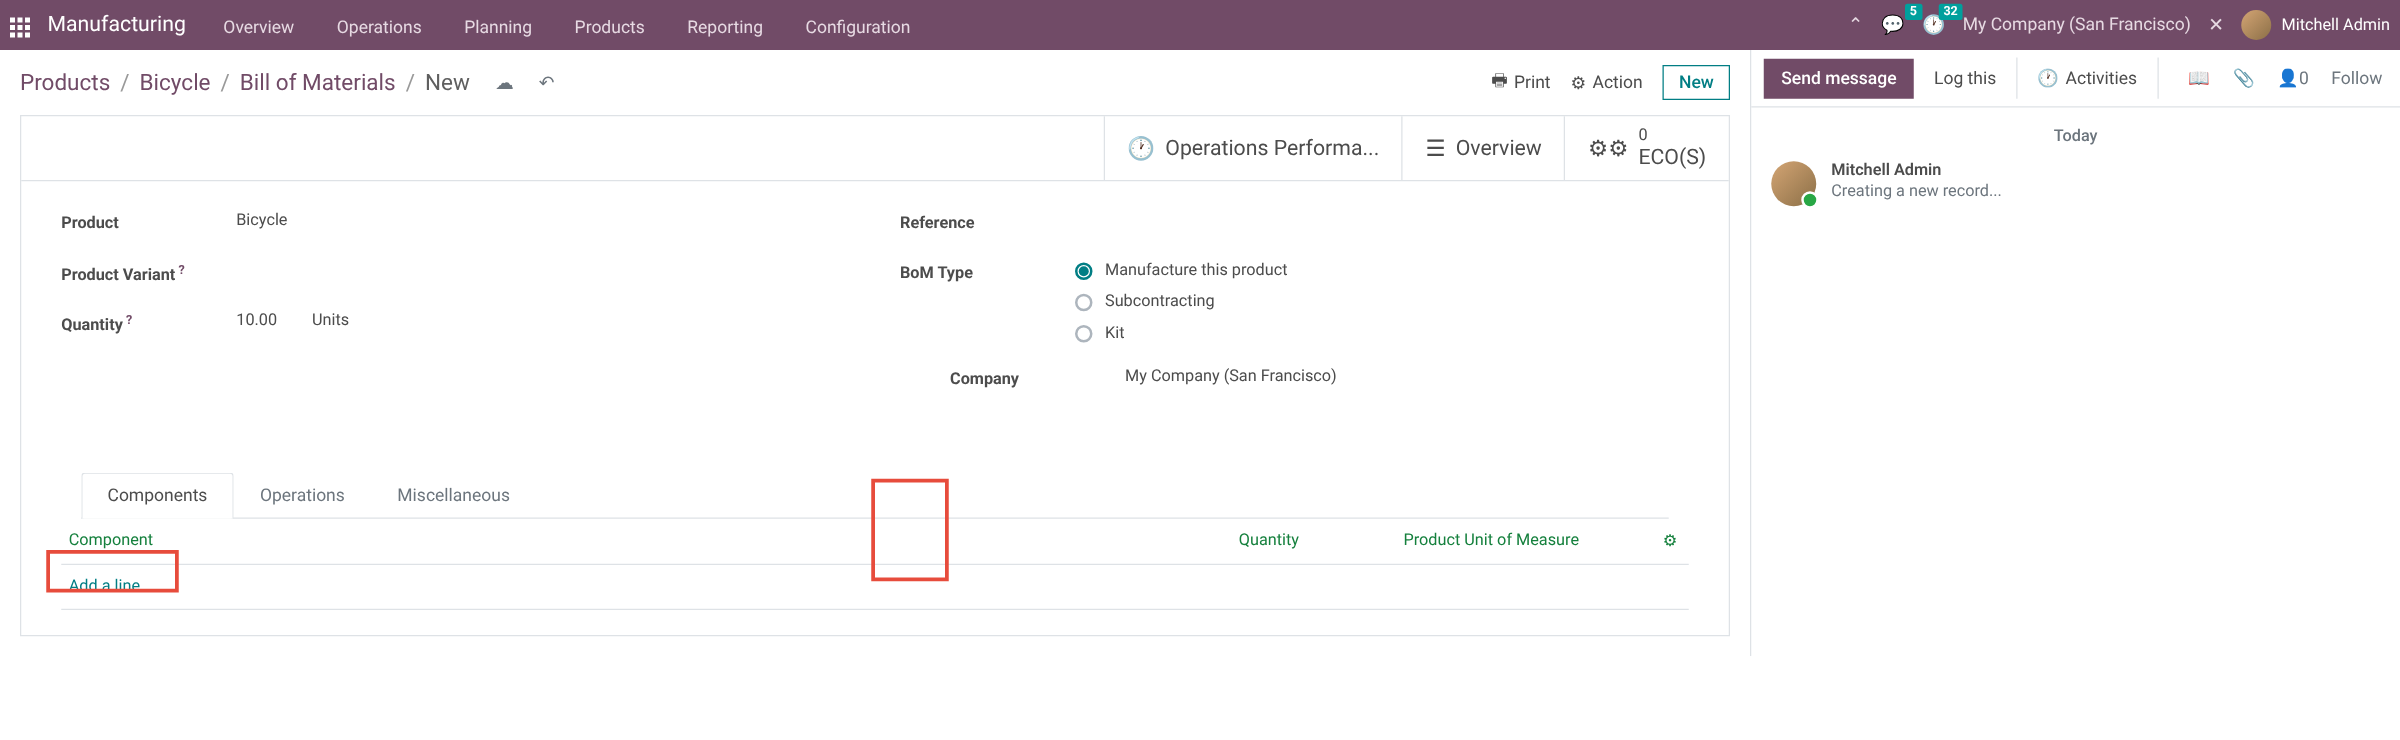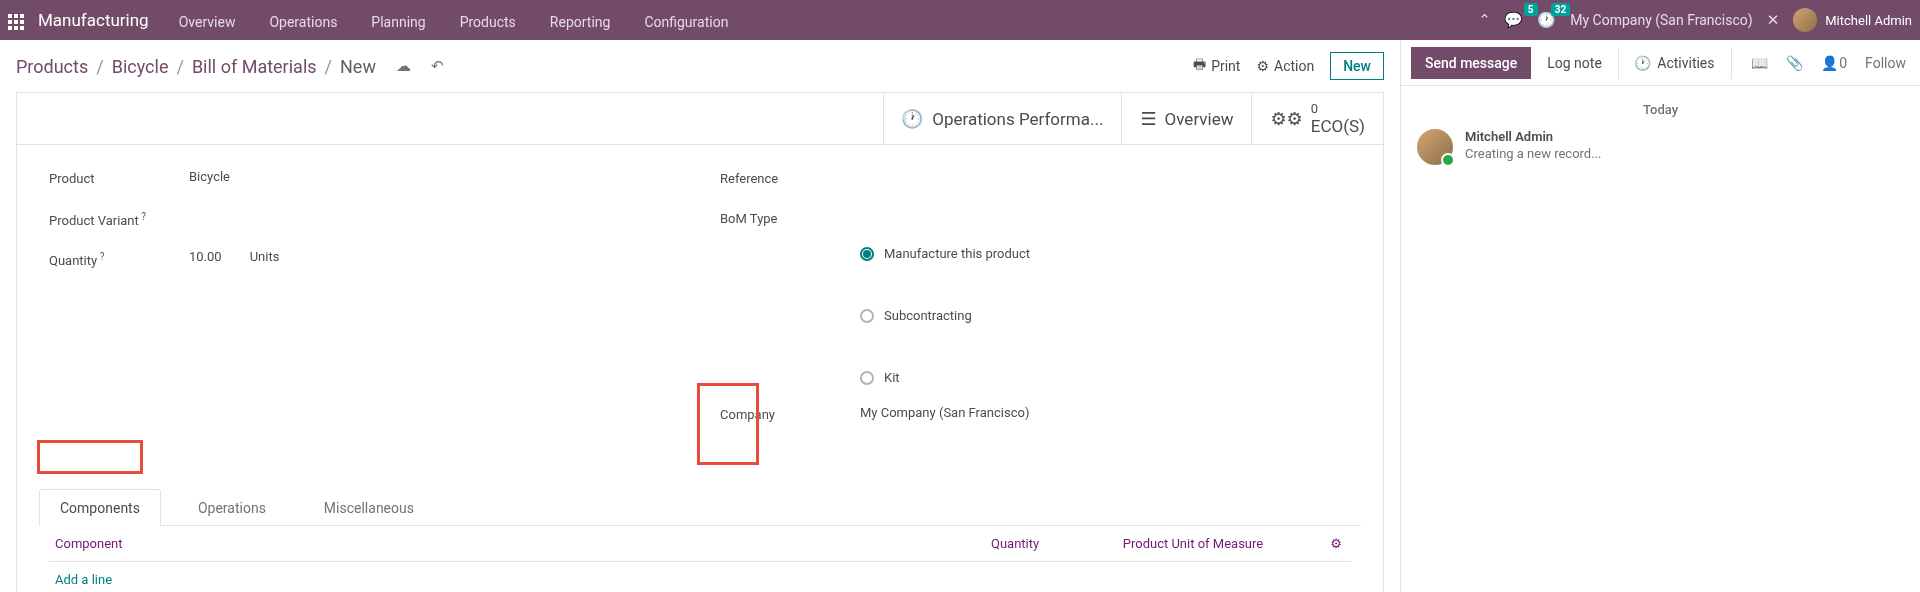--- a/index.html
+++ b/index.html
@@ -40,38 +40,38 @@
     .stat-buttons { display: flex; justify-content: flex-end; border-bottom: 1px solid #dee2e6; }
     .stat-btn { border-left: 1px solid #dee2e6; padding: 8px 18px; display: flex; align-items: center; gap: 8px; cursor: pointer; min-width: 120px; }
     .stat-btn .stat-icon { font-size: 18px; color: #4c4c4c; }
     .stat-btn .stat-text { font-size: 17px; color: #4c4c4c; line-height: 1.2; }
     .stat-btn .stat-num { font-size: 13px; color: #4c4c4c; }
     
     .form-body { padding: 24px 32px; }
     .form-cols { display: flex; gap: 40px; }
     .form-col { flex: 1; }
     .form-row { display: flex; align-items: flex-start; margin-bottom: 16px; min-height: 24px; }
-    .form-label { width: 140px; font-weight: 400; color: #4c4c4c; font-size: 13px; padding-top: 2px; }
+    .form-label { width: 140px; font-weight: 700; color: #4c4c4c; font-size: 13px; padding-top: 2px; }
     .form-value { flex: 1; color: #4c4c4c; font-size: 13px; }
     .help-q { color: #714b67; font-size: 10px; vertical-align: super; cursor: help; }
     .qty-row { display: flex; gap: 28px; align-items: flex-end; }
     
     .radio-group { display: flex; flex-direction: column; gap: 10px; }
-    .radio-item { display: flex; align-items: center; gap: 10px; cursor: pointer; margin-top: 37px; }
+    .radio-item { display: flex; align-items: center; gap: 10px; cursor: pointer; }
     .radio-circle { width: 14px; height: 14px; border: 2px solid #adb5bd; border-radius: 50%; display: flex; align-items: center; justify-content: center; }
     .radio-circle.checked { border-color: #017e84; }
     .radio-circle.checked::after { content: ''; width: 8px; height: 8px; background: #017e84; border-radius: 50%; }
     
     
-    .tabs { display: flex; border-bottom: 1px solid #dee2e6; margin: 20px 22px 0; gap: 16px; }
+    .tabs { display: flex; border-bottom: 1px solid #dee2e6; margin: 20px 48px 0; }
     .tab { padding: 10px 20px; cursor: pointer; color: #6c757d; font-size: 14px; border: 1px solid transparent; border-bottom: none; margin-bottom: -1px; }
     .tab.active { border-color: #dee2e6; background: #fff; color: #4c4c4c; border-radius: 3px 3px 0 0; }
     
     .table-area { padding: 0 32px 20px; }
-    .table-head { display: flex; padding: 10px 0; border-bottom: 1px solid #dee2e6; font-size: 13px; color: #701a75; }
+    .table-head { display: flex; padding: 10px 0; border-bottom: 1px solid #dee2e6; font-size: 13px; color: #15803d; }
     .th-component { flex: 1; padding-left: 6px; }
     .th-quantity { width: 70px; text-align: left; }
     .th-uom { width: 260px; padding-left: 4px; text-align: center; }
     .th-more { width: 30px; text-align: center; cursor: pointer; }
     .table-body { border-bottom: 1px solid #dee2e6; }
     .add-line { padding: 10px 6px; color: #017e84; cursor: pointer; font-size: 13px; }
     
     .red-box1 { position: absolute; border: 3px solid #e74c3c; width: 62px; height: 82px; left: 697px; top: 383px; pointer-events: none; }
     .red-box2 { position: absolute; border: 3px solid #e74c3c; width: 106px; height: 34px; left: 37px; top: 440px; pointer-events: none; }
     
@@ -204,21 +204,21 @@
                 <div class="radio-item">
                   <span class="radio-circle"></span>
                   <span>Subcontracting</span>
                 </div>
                 <div class="radio-item">
                   <span class="radio-circle"></span>
                   <span>Kit</span>
                 </div>
               </div>
             </div>
-            <div class="form-row" style="margin-top:20px;">
+            <div class="form-row" style="margin-top:20px;margin-left:40px;">
               <div class="form-label">Company</div>
               <div class="form-value">My Company (San Francisco)</div>
             </div>
           </div>
         </div>
       </div>
 
       <div class="tabs">
         <div class="tab active">Components</div>
         <div class="tab">Operations</div>
@@ -235,21 +235,21 @@
         <div class="table-body">
           <div class="add-line">Add a line</div>
         </div>
       </div>
     </div>
   </div>
 
   <div class="sidebar">
     <div class="chatter-top">
       <button class="send-msg">Send message</button>
-      <span class="log-note">Log note</span>
+      <span class="log-note">Log this</span>
       <span class="activities-btn">🕐 <span>Activities</span></span>
       <div class="chatter-icons">
         <span>📖</span>
         <span>📎</span>
         <span>👤<span>0</span></span>
         <span>Follow</span>
       </div>
     </div>
     <div class="chatter-body">
       <div class="today-label">Today</div>

